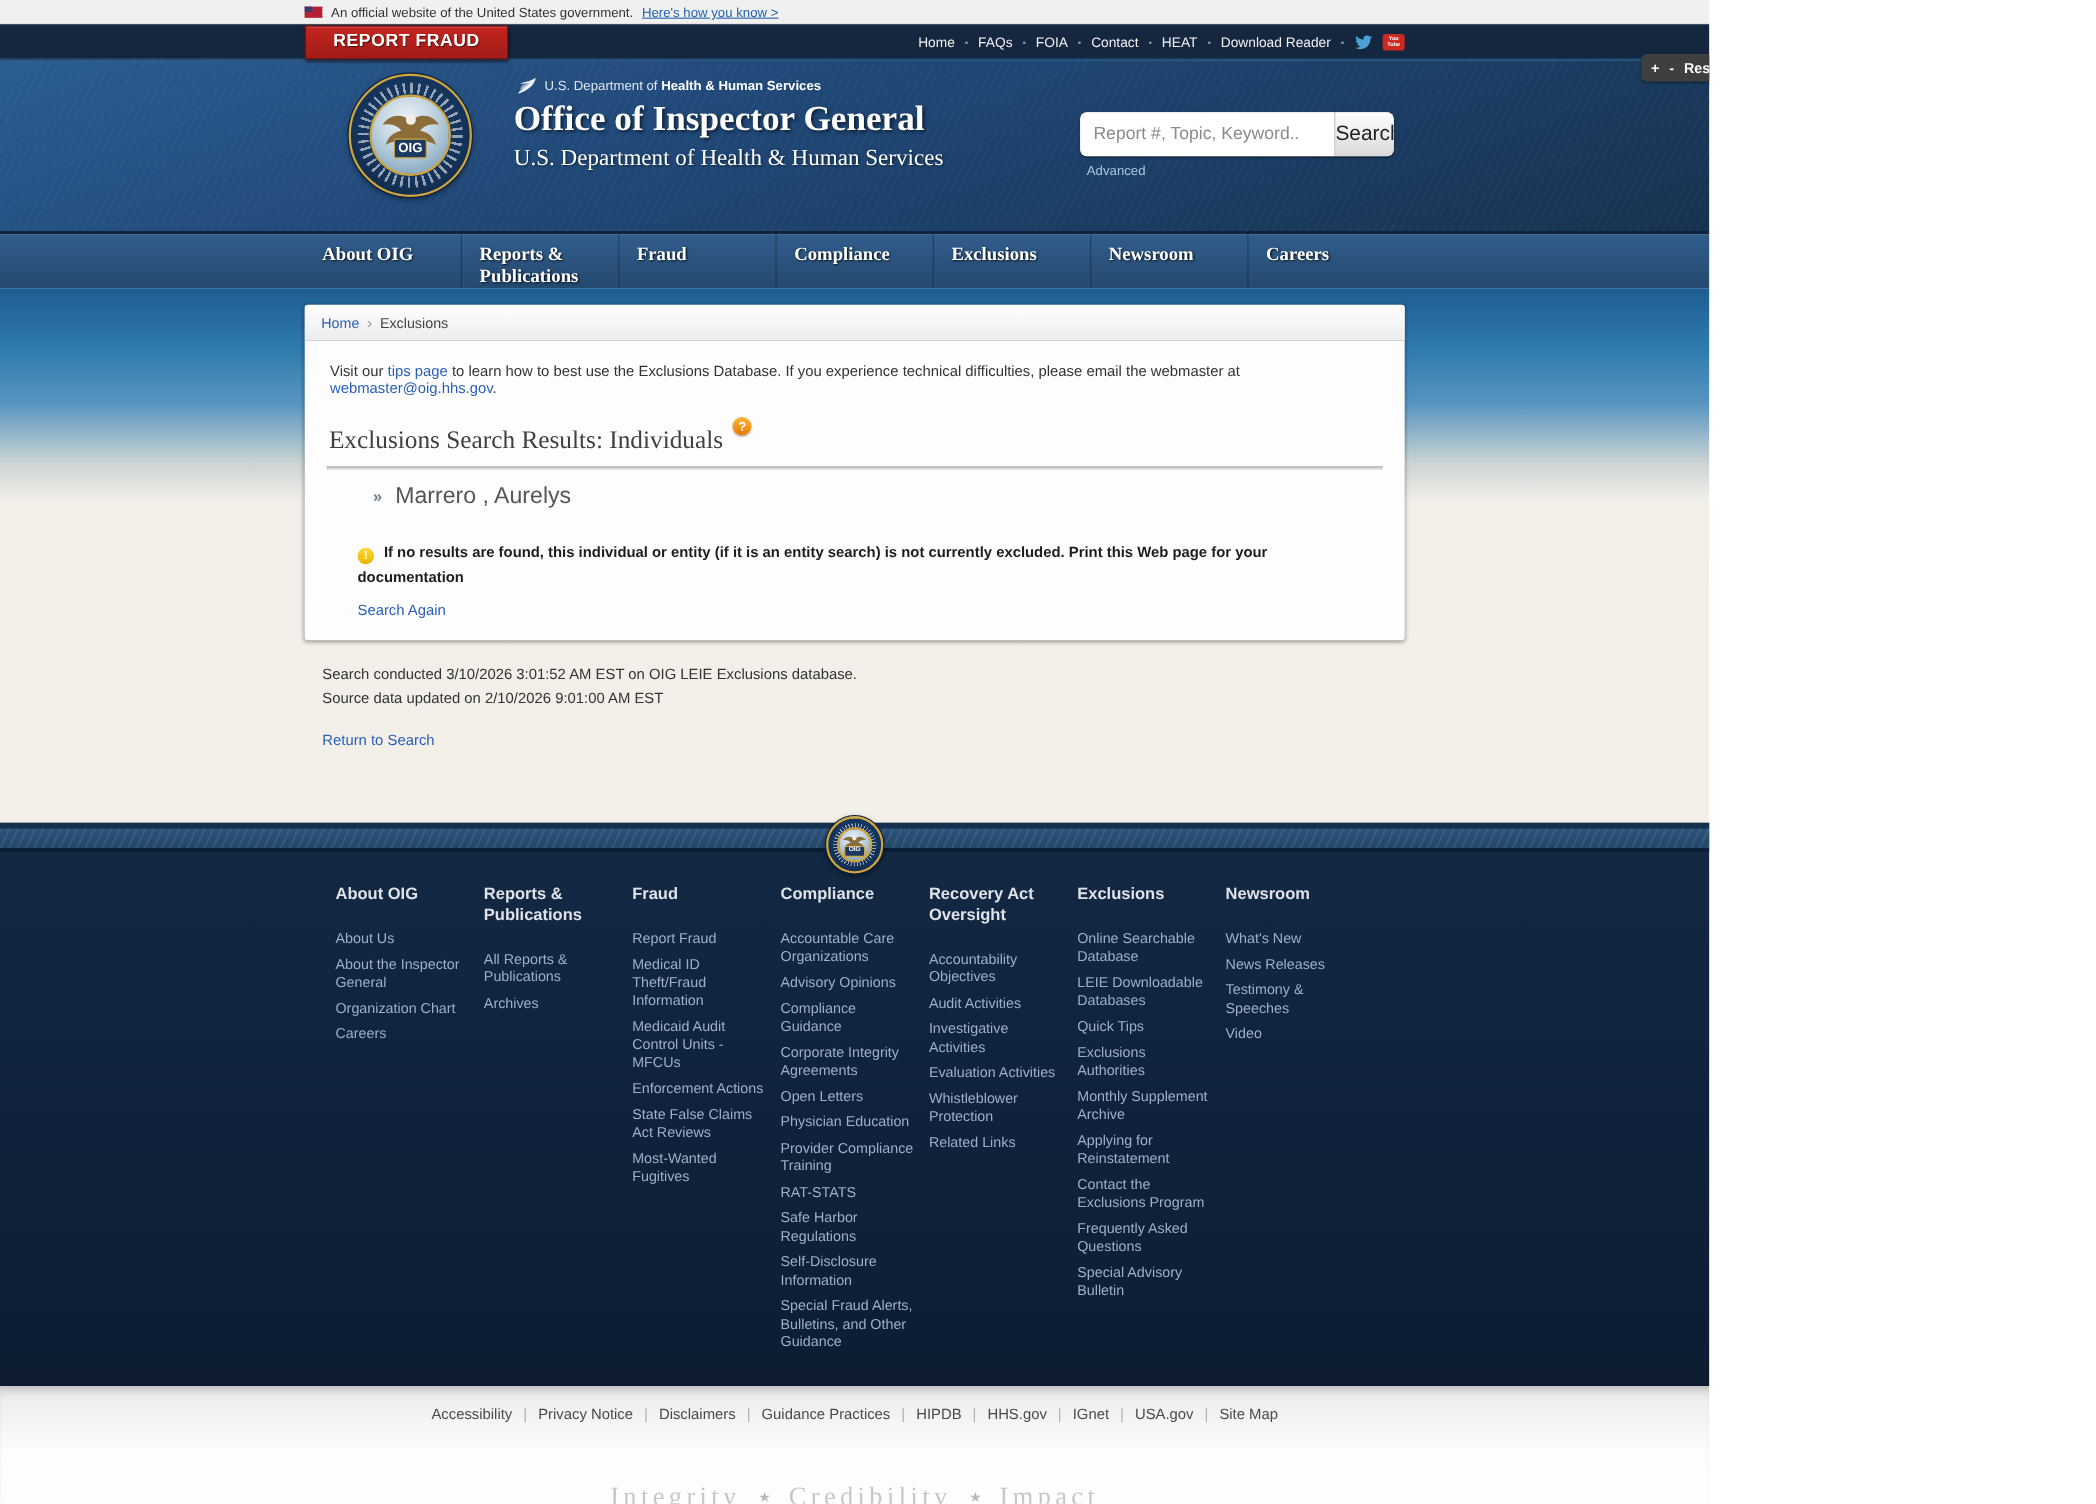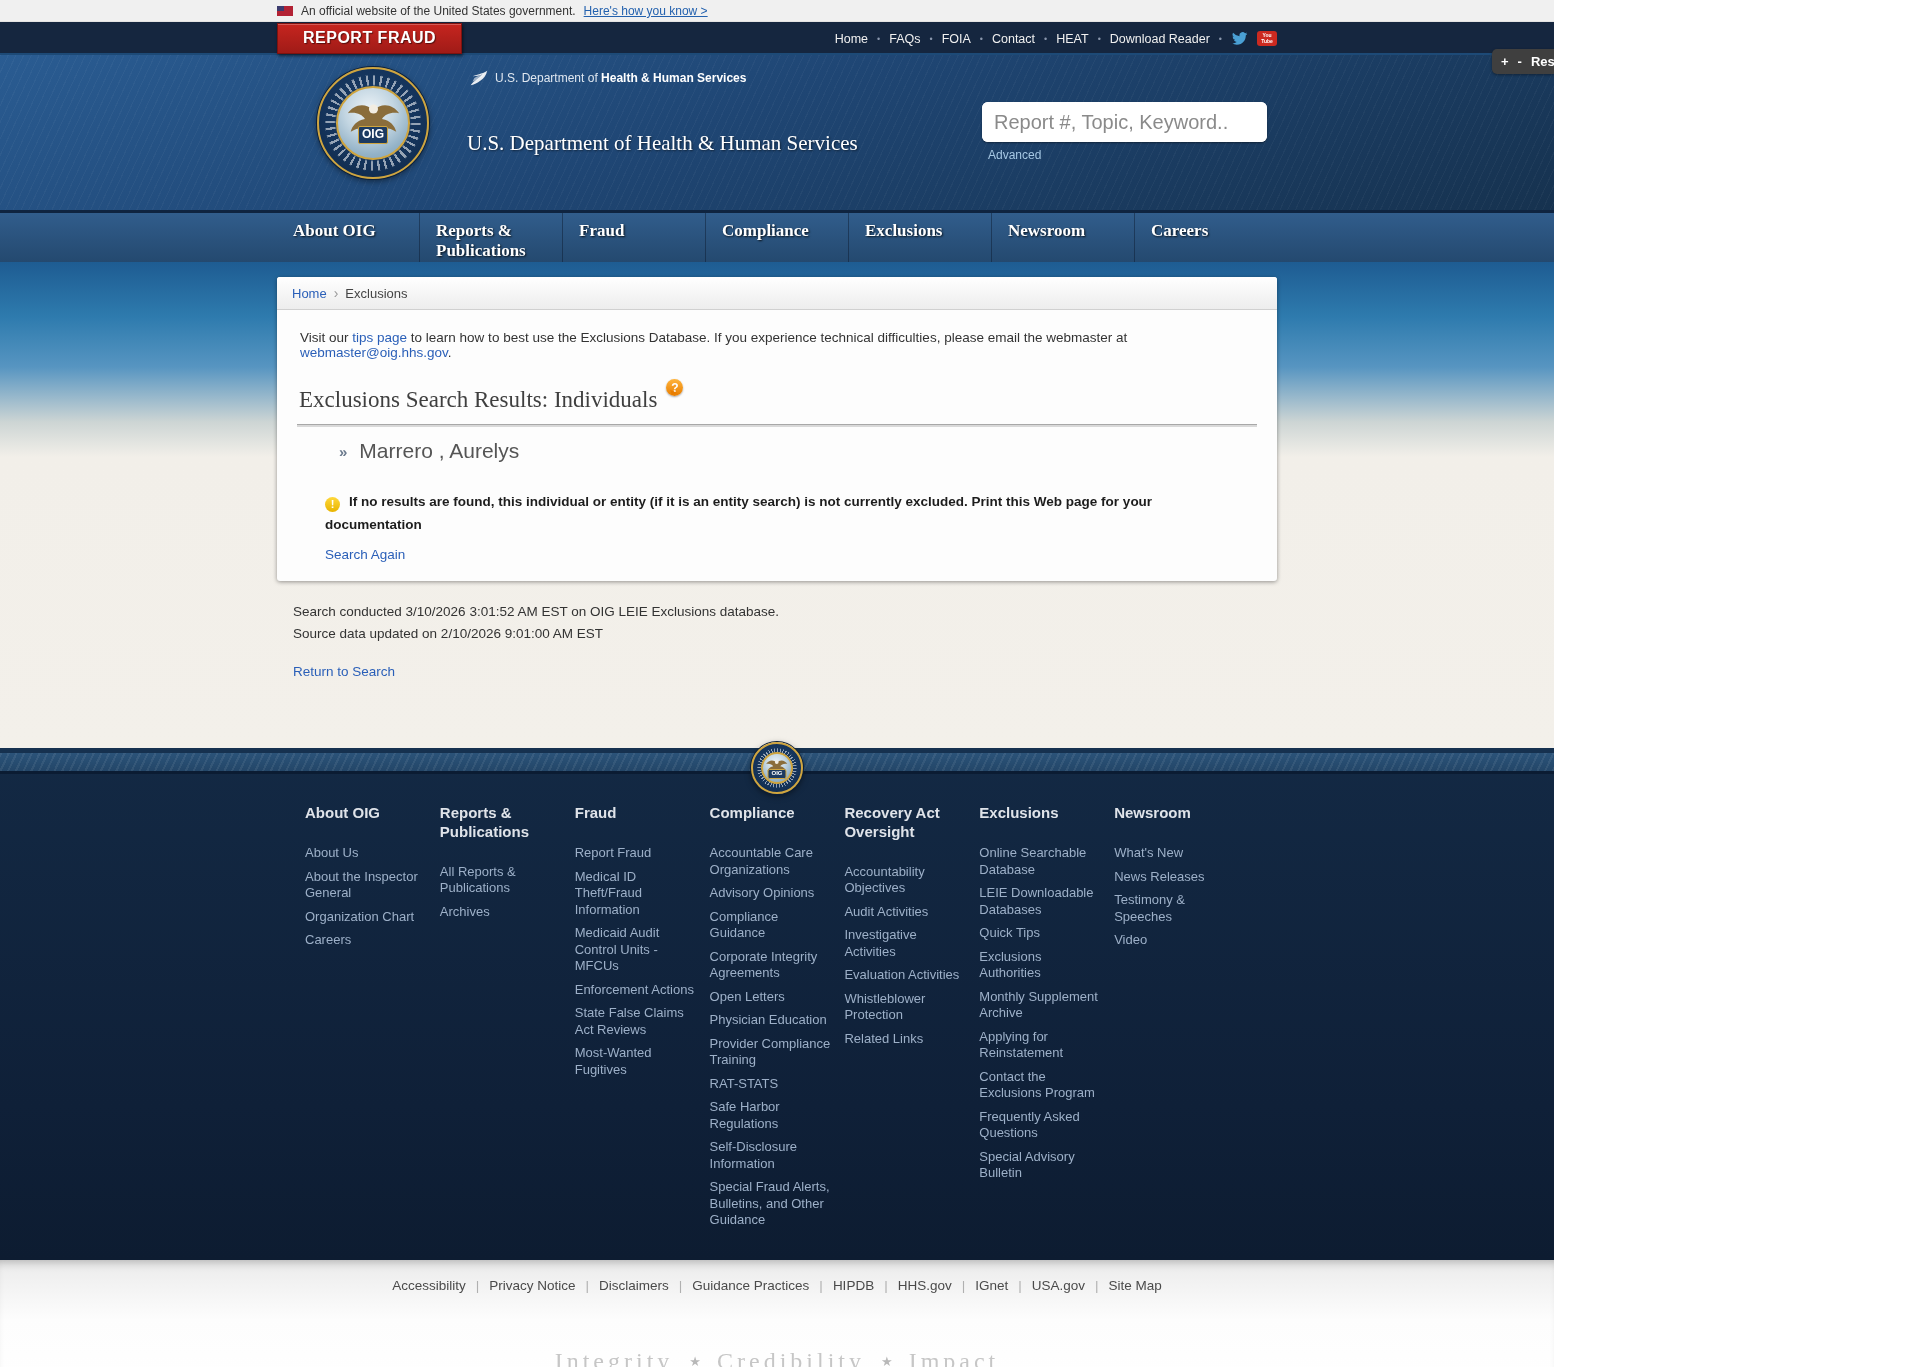--- a/index.html
+++ b/index.html
@@ -59,21 +59,21 @@
       color:#dfe7f0; font-size:12px; }
   .dept-line b { color:#fff; }
   .hhs-swoosh { width:22px; height:22px; }
   .site-title { position:absolute; left:190px; top:34px; font-family:"Liberation Serif", serif; font-weight:bold;
       font-size:32px; color:#fff; text-shadow:2px 2px 3px rgba(0,0,0,.55); }
   .site-subtitle { position:absolute; left:190px; top:76px; font-family:"Liberation Serif", serif;
       font-size:21px; color:#fff; text-shadow:1px 1px 2px rgba(0,0,0,.5); }
   .search-wrap { position:absolute; right:10px; top:47px; width:285px; }
   .search-box { display:flex; background:#fff; border-radius:6px; height:40px; overflow:hidden;
       box-shadow:0 1px 2px rgba(0,0,0,.4); }
-  .search-box input { flex:1; border:0; outline:none; padding:0 12px; font-size:20px; color:#555;
+  .search-box input { flex:1; border:0; outline:none; padding:0 12px; font-size:16px; color:#555;
       font-family:"Liberation Sans", sans-serif; }
   .search-box input::placeholder { color:#8a8a8a; }
   .search-btn { width:72px; background:linear-gradient(#fefefe,#d9d9d9); border:0; border-left:1px solid #bfbfbf;
       font-size:19px; color:#222; cursor:pointer; font-family:"Liberation Sans", sans-serif; }
   .advanced { display:inline-block; margin:6px 0 0 6px; font-size:12px; color:#a6c8e4; }
 
   
   .mainnav { height:52px; flex:0 0 auto; border-top:3px solid #0f2440;
       background:linear-gradient(#315d8c,#24496f); }
   .mainnav .container { height:49px; display:flex; align-items:stretch; }
@@ -196,20 +196,21 @@
       </div>
       <div class="dept-line">
         <svg class="hhs-swoosh" viewBox="0 0 24 24">
           <path d="M4 20 C10 18 20 14 22 4 C16 8 10 8 6 10 C10 10 14 10 17 8 C13 13 7 15 4 20Z" fill="#ffffff" opacity=".9"></path>
           <path d="M6 16 C11 14 16 12 19 7 C15 9 11 10 8 12 Z" fill="#ffffff" opacity=".55"></path>
         </svg>
         <span>
           <span>U.S. Department of</span> <b>Health &amp; Human Services</b>
         </span>
       </div>
+      <div class="site-title">Office of Inspector General</div>
       <div class="site-subtitle">U.S. Department of Health &amp; Human Services</div>
       <div class="search-wrap">
         <div class="search-box">
           <input type="text" placeholder="Report #, Topic, Keyword.." style="">
           <button class="search-btn">Search</button>
         </div>
         <a href="#" class="advanced">Advanced</a>
       </div>
     </div>
   </div>

